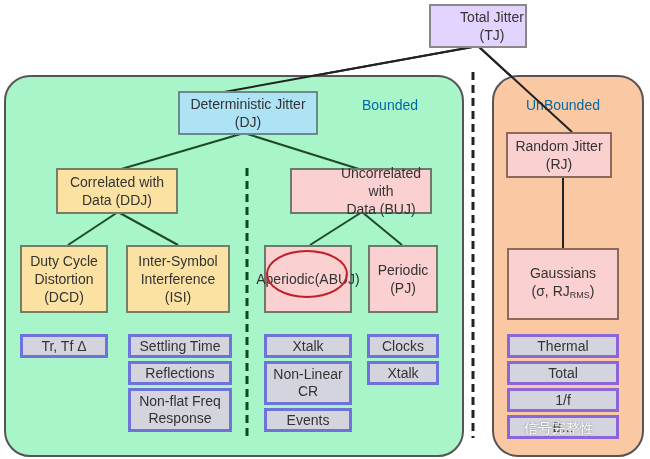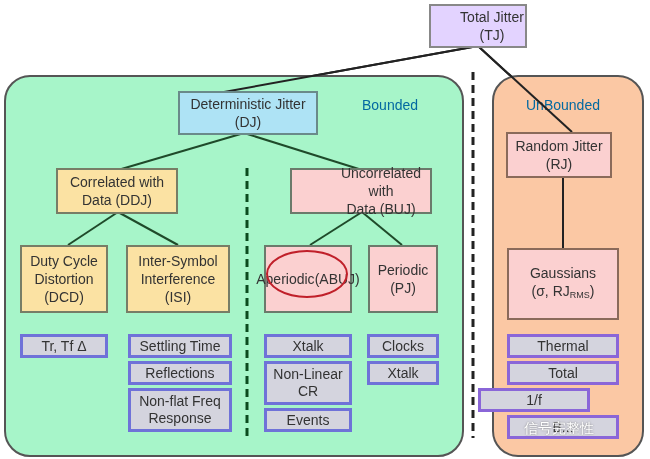--- a/index.html
+++ b/index.html
@@ -122,16 +122,16 @@
 
 <div class="leaf" style="left:264px;top:334px;width:88px;height:24px;">Xtalk</div>
 <div class="leaf" style="left:264px;top:361px;width:88px;height:44px;">Non-Linear CR</div>
 <div class="leaf" style="left:264px;top:408px;width:88px;height:24px;">Events</div>
 
 <div class="leaf" style="left:367px;top:334px;width:72px;height:24px;">Clocks</div>
 <div class="leaf" style="left:367px;top:361px;width:72px;height:24px;">Xtalk</div>
 
 <div class="leaf pl" style="left:507px;top:334px;width:112px;height:24px;">Thermal</div>
 <div class="leaf pl" style="left:507px;top:361px;width:112px;height:24px;">Total</div>
-<div class="leaf pl" style="left:478px;top:388px;width:112px;height:24px;">1/f</div>
+<div class="leaf pl" style="left:507px;top:388px;width:112px;height:24px;">1/f</div>
 <div class="leaf pl" style="left:507px;top:415px;width:112px;height:24px;">B...</div>
 
 <div class="wm">信号完整性</div>
 
 </body></html>

